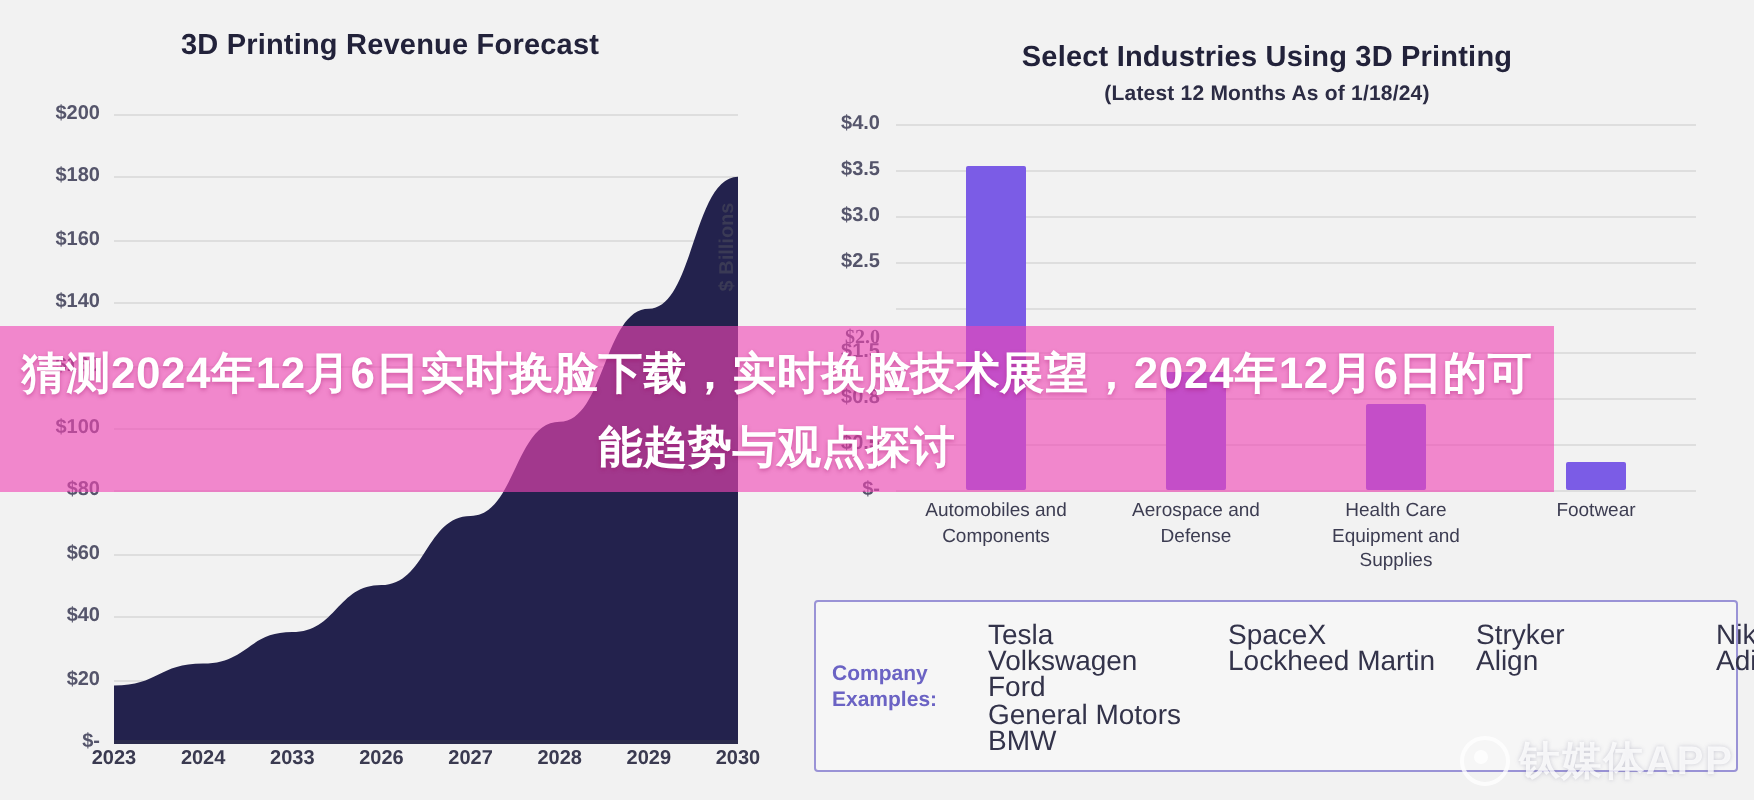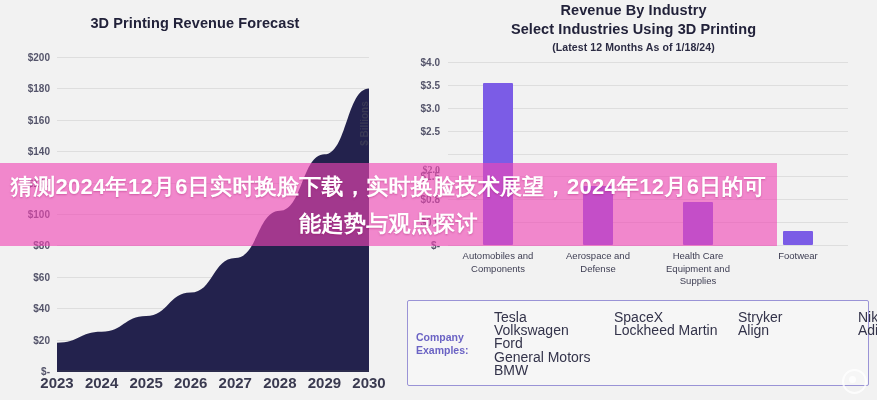--- a/index.html
+++ b/index.html
@@ -68,21 +68,21 @@
     color: #55556b;
     font-size: 10px;
     font-weight: bold;
     white-space: nowrap;
     transform: translateY(-50%);
   }
   .tick-x {
     position: absolute;
     text-align: center;
     color: #3a3a50;
-    font-size: 15px;
+    font-size: 10px;
     font-weight: bold;
     white-space: nowrap;
     transform: translateX(-50%);
   }
   .gridline {
     position: absolute;
     height: 1px;
     background: #dedede;
   }
 
@@ -284,32 +284,31 @@
         </div>
       <svg id="left-area-svg" viewBox="0 0 312 314" preserveAspectRatio="none">
         <path id="left-area-path" fill="#23224d" d="M 0 285.74 C 22.285714285714285 285.74, 22.285714285714285 274.75, 44.57142857142857 274.75 C 66.85714285714286 274.75, 66.85714285714286 259.05, 89.14285714285714 259.05 C 111.42857142857143 259.05, 111.42857142857143 235.5, 133.71428571428572 235.5 C 156 235.5, 156 200.96, 178.28571428571428 200.96 C 200.57142857142856 200.96, 200.57142857142856 153.85999999999999, 222.85714285714283 153.85999999999999 C 245.14285714285714 153.85999999999999, 245.14285714285714 97.34, 267.42857142857144 97.34 C 289.7142857142857 97.34, 289.7142857142857 31.399999999999977, 312 31.399999999999977 L 312 314 L 0 314 Z"></path>
       </svg>
     </div>
 
     <div id="left-baseline"></div>
     <div id="left-xaxis">
         <div class="tick-x" style="left: 0px; top: 0px;">2023</div>
         <div class="tick-x" style="left: 44.5714px; top: 0px;">2024</div>
-        <div class="tick-x" style="left: 89.1429px; top: 0px;">2025</div>
+        <div class="tick-x" style="left: 89.1429px; top: 0px;">2033</div>
         <div class="tick-x" style="left: 133.714px; top: 0px;">2026</div>
         <div class="tick-x" style="left: 178.286px; top: 0px;">2027</div>
         <div class="tick-x" style="left: 222.857px; top: 0px;">2028</div>
         <div class="tick-x" style="left: 267.429px; top: 0px;">2029</div>
         <div class="tick-x" style="left: 312px; top: 0px;">2030</div>
       </div>
   </div>
 
   <div class="panel" id="panel-right">
 
-    <div class="chart-title" id="right-title-1">Revenue By Industry</div>
     <div class="chart-title" id="right-title-2">Select Industries Using 3D Printing</div>
     <div class="chart-title" id="right-title-3">(Latest 12 Months As of 1/18/24)</div>
 
     <div class="axis-label-y" id="right-yaxis-title">$ Billions</div>
 
     <div id="right-plot">
       <div id="right-grid">
           <div class="gridline" style="top: 183px; left: 0px; width: 400px;"></div>
           <div class="gridline" style="top: 160.125px; left: 0px; width: 400px;"></div>
           <div class="gridline" style="top: 137.25px; left: 0px; width: 400px;"></div>
@@ -368,15 +367,16 @@
 Adidas</div>
       </div>
   </div>
 
   <div id="caption-band">
     <div id="caption-text">猜测2024年12月6日实时换脸下载，实时换脸技术展望，2024年12月6日的可能趋势与观点探讨</div>
   </div>
 
   <div id="watermark">
     <span class="wm-eye"></span>
+    <span>钛媒体APP</span>
   </div>
 
 </div>
 
 </body></html>

